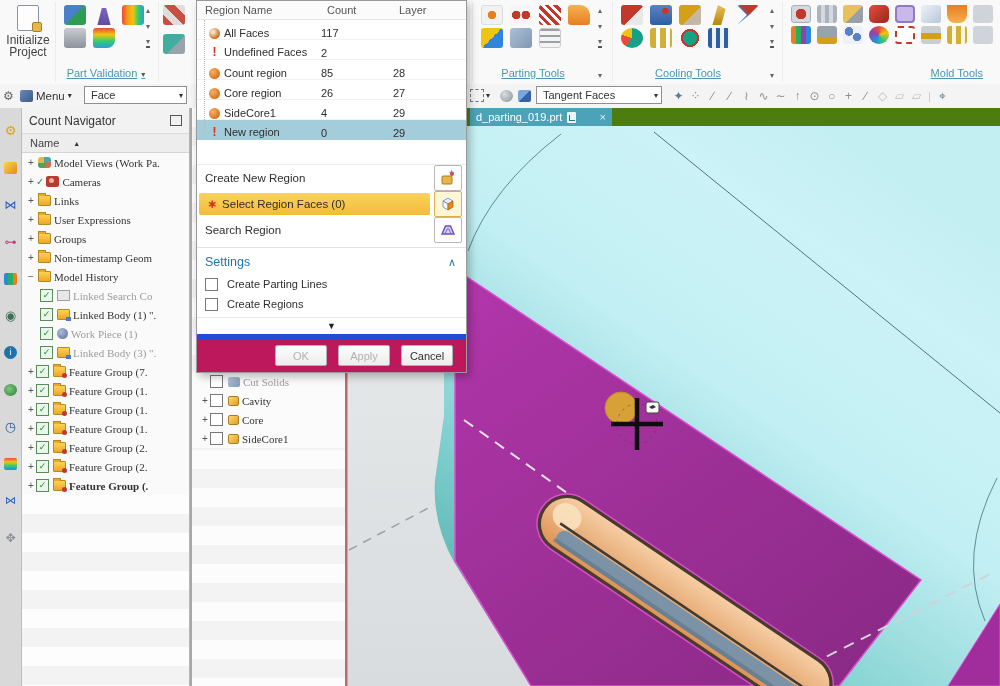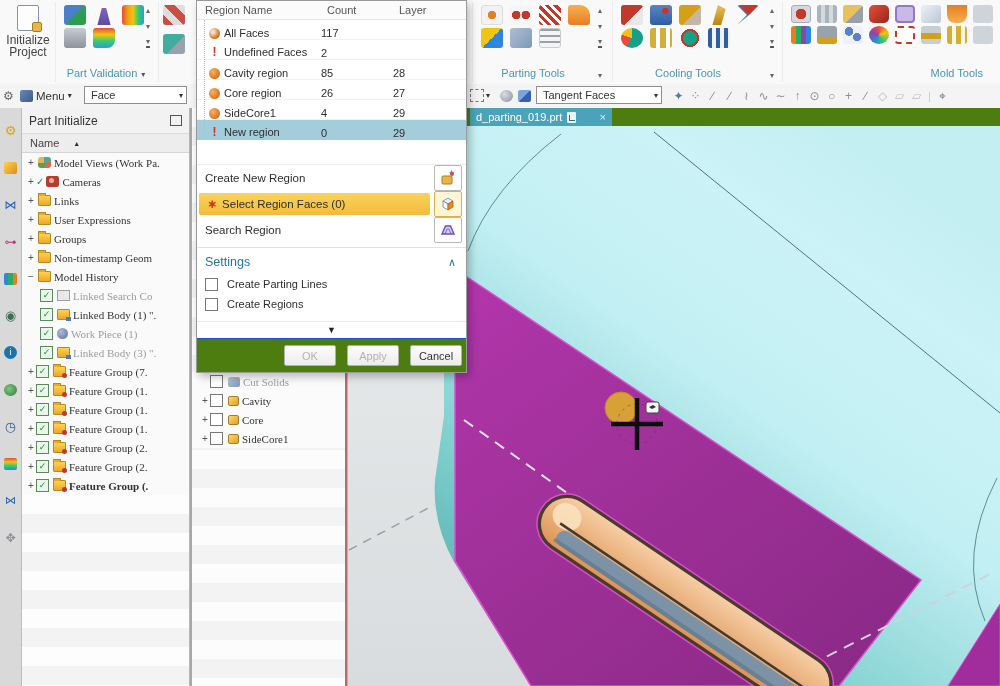--- a/index.html
+++ b/index.html
@@ -8,21 +8,21 @@
 
   
   .ribbon{position:absolute;left:0;top:0;width:1000px;height:84px;background:#f9f9f9;border-bottom:1px solid #e2e2e2;}
   .init{position:absolute;left:2px;top:3px;width:52px;text-align:center;font-size:12px;color:#444;line-height:12px;cursor:default;}
   .init .docic{width:20px;height:24px;margin:2px auto 3px;background:#fdfdfd;border:1px solid #8a93a6;border-radius:2px;position:relative;}
   .init .docic::after{content:"";position:absolute;right:-4px;bottom:-2px;width:8px;height:8px;background:#e8b54a;border:1px solid #a87f20;border-radius:2px;}
   .rgroup{position:absolute;top:2px;height:80px;border-left:1px solid #ececec;}
   .irow{display:flex;gap:7px;margin:3px 8px 0 8px;}
   .chip{width:22px;height:20px;border-radius:3px;flex:none;}
   .chip.sm{width:20px;height:18px;}
-  .glabel{position:absolute;bottom:3px;left:0;right:0;text-align:center;font-size:11px;color:#4e96ad;white-space:nowrap;}
+  .glabel{position:absolute;bottom:3px;left:0;right:0;text-align:center;font-size:11px;color:#4e96ad;white-space:nowrap;text-decoration:underline;}
   .glabel .car{font-size:8px;color:#555;margin-left:4px;}
   .acol{position:absolute;top:6px;width:14px;display:flex;flex-direction:column;align-items:center;gap:7px;font-size:8px;color:#666;}
   .acol span{cursor:default;}
   .acol .ub{border-bottom:2px solid #555;line-height:8px;}
 
   
   .menurow{position:absolute;left:0;top:84px;width:1000px;height:24px;background:#f4f4f4;border-bottom:1px solid #dcdcdc;font-size:11.5px;color:#333;}
   .mr{position:absolute;top:2px;height:19px;display:flex;align-items:center;}
   .combo{background:#fff;border:1px solid #8f8f8f;height:18px;display:flex;align-items:center;justify-content:space-between;font-size:11px;padding:0 3px 0 6px;box-sizing:border-box;}
   .combo .car{font-size:8px;color:#333;margin-left:6px;}
@@ -97,21 +97,21 @@
   .arow .albl.hl{background:linear-gradient(#f9d35e,#f2bc3a);border-radius:2px;margin-left:2px;}
   .req{color:#d62f1f;font-weight:bold;margin-right:5px;font-size:12px;}
   .abtn{width:26px;height:24px;border:1px solid #b8b8b8;background:#fdfdfd;border-radius:2px;display:flex;align-items:center;justify-content:center;flex:none;}
   .abtn.hl{background:#fff6d8;border-color:#dfae4a;}
   .dsep{border-top:1px solid #e2e2e2;margin:4px 0 2px;}
   .settings{height:24px;display:flex;align-items:center;justify-content:space-between;padding:0 10px 0 8px;color:#1d74ad;font-size:12.5px;}
   .settings .col{font-size:11px;color:#1d74ad;}
   .cbrow{height:20px;display:flex;align-items:center;padding-left:8px;gap:6px;}
   .spacer{flex:1;}
   .morestrip{height:16px;display:flex;align-items:center;justify-content:center;border-top:1px solid #e8e8e8;color:#222;font-size:9px;}
-  .btnstrip{height:33px;background:#4d7c0f;border-top:1px solid #1d4ed8;display:flex;align-items:center;justify-content:flex-end;gap:11px;padding-right:4px;}
+  .btnstrip{height:33px;background:#be185d;border-top:5px solid #1d4ed8;display:flex;align-items:center;justify-content:flex-end;gap:11px;padding-right:13px;}
   .dbtn{width:52px;height:21px;border:1px solid #b0b0b0;background:linear-gradient(#fdfdfd,#ececec);border-radius:2px;font-size:11px;display:flex;align-items:center;justify-content:center;color:#333;}
   .dbtn.dis{color:#b2b2b2;}
 </style>
 </head>
 <body>
 
 <div class="app">
 
   <div class="ribbon">
     <div class="init">
@@ -307,21 +307,21 @@
     <div class="rbi">
         <span style="color:#2c62c4;font-size:11px;">⋈</span>
       </div>
     <div class="rbi">
         <span style="color:#8a8f96;font-size:12px;">✥</span>
       </div>
   </div>
 
   <div class="partnav">
     <div class="pn-head">
-      <span>Part Initialize</span>
+      <span>Count Navigator</span>
       <span class="pn-float"></span>
     </div>
     <div class="pn-colhead">
       <span>Name</span>
       <span class="sort">▲</span>
     </div>
 
     <div class="pn-row">
         <span class="exp">+</span>
         <span class="ic ic-views"></span>
@@ -532,21 +532,21 @@
         <span class="tname">
             <span class="ri-alert">!</span>
             <span>Undefined Faces</span>
           </span>
         <span class="tcount">2</span>
           <span class="tlayer"></span>
       </div>
       <div class="trow">
         <span class="tname">
             <span class="ri-region"></span>
-            <span>Cavity region</span>
+            <span>Count region</span>
           </span>
         <span class="tcount">85</span>
           <span class="tlayer">28</span>
       </div>
       <div class="trow">
         <span class="tname">
             <span class="ri-region"></span>
             <span>Core region</span>
           </span>
         <span class="tcount">26</span>

